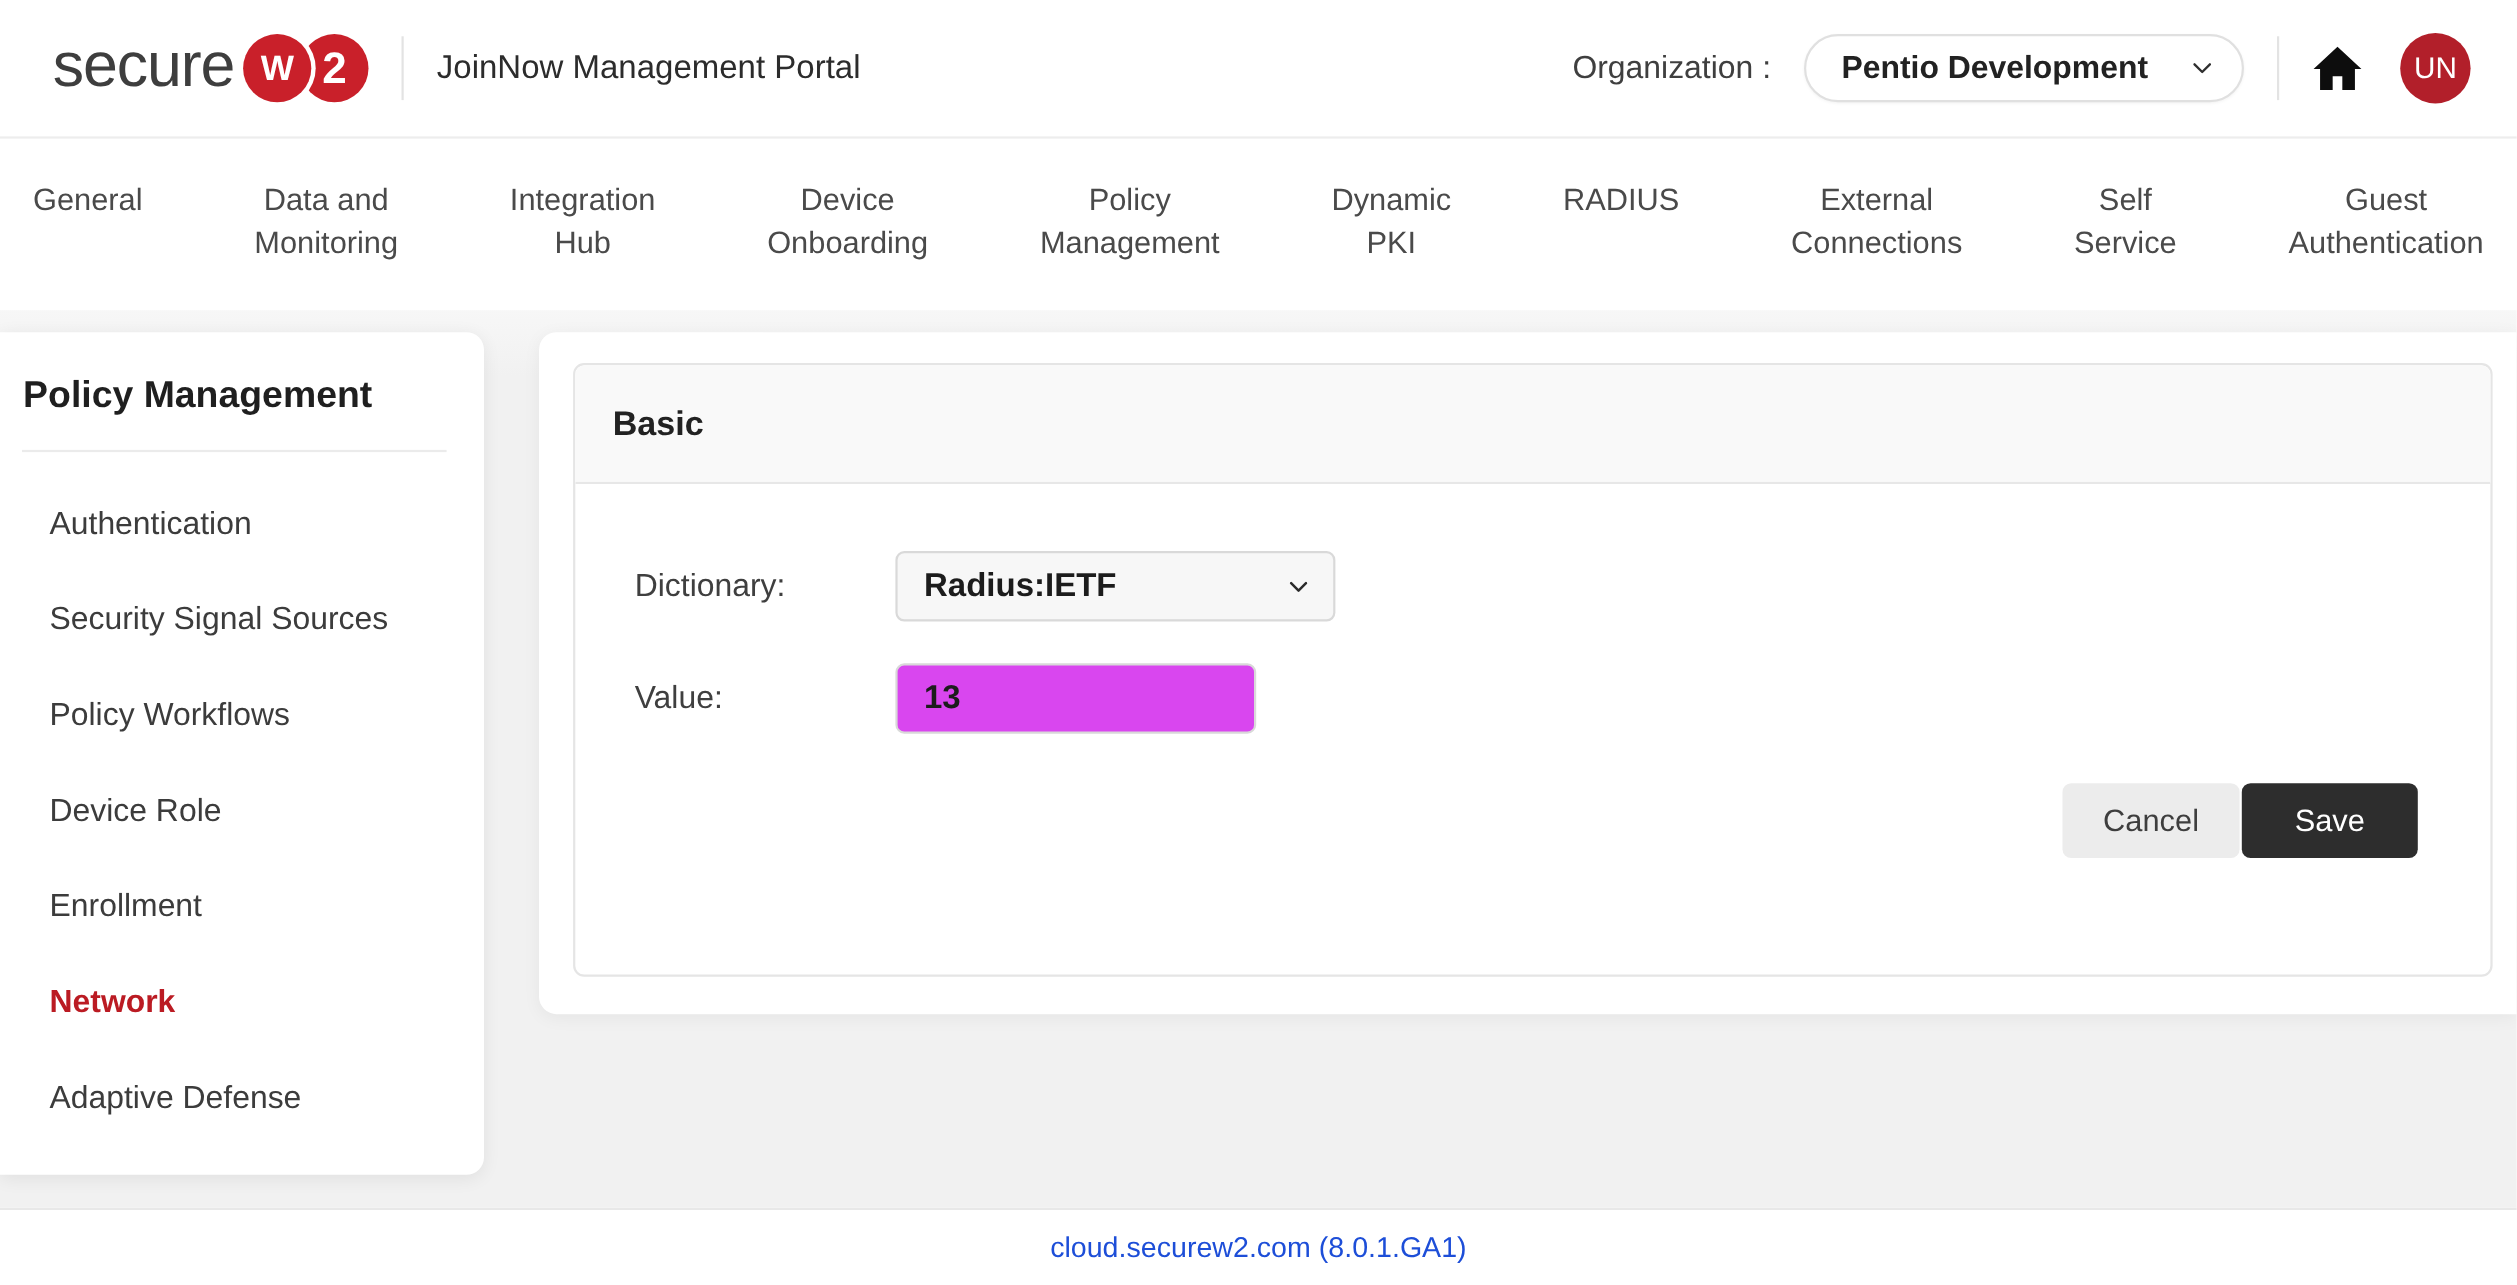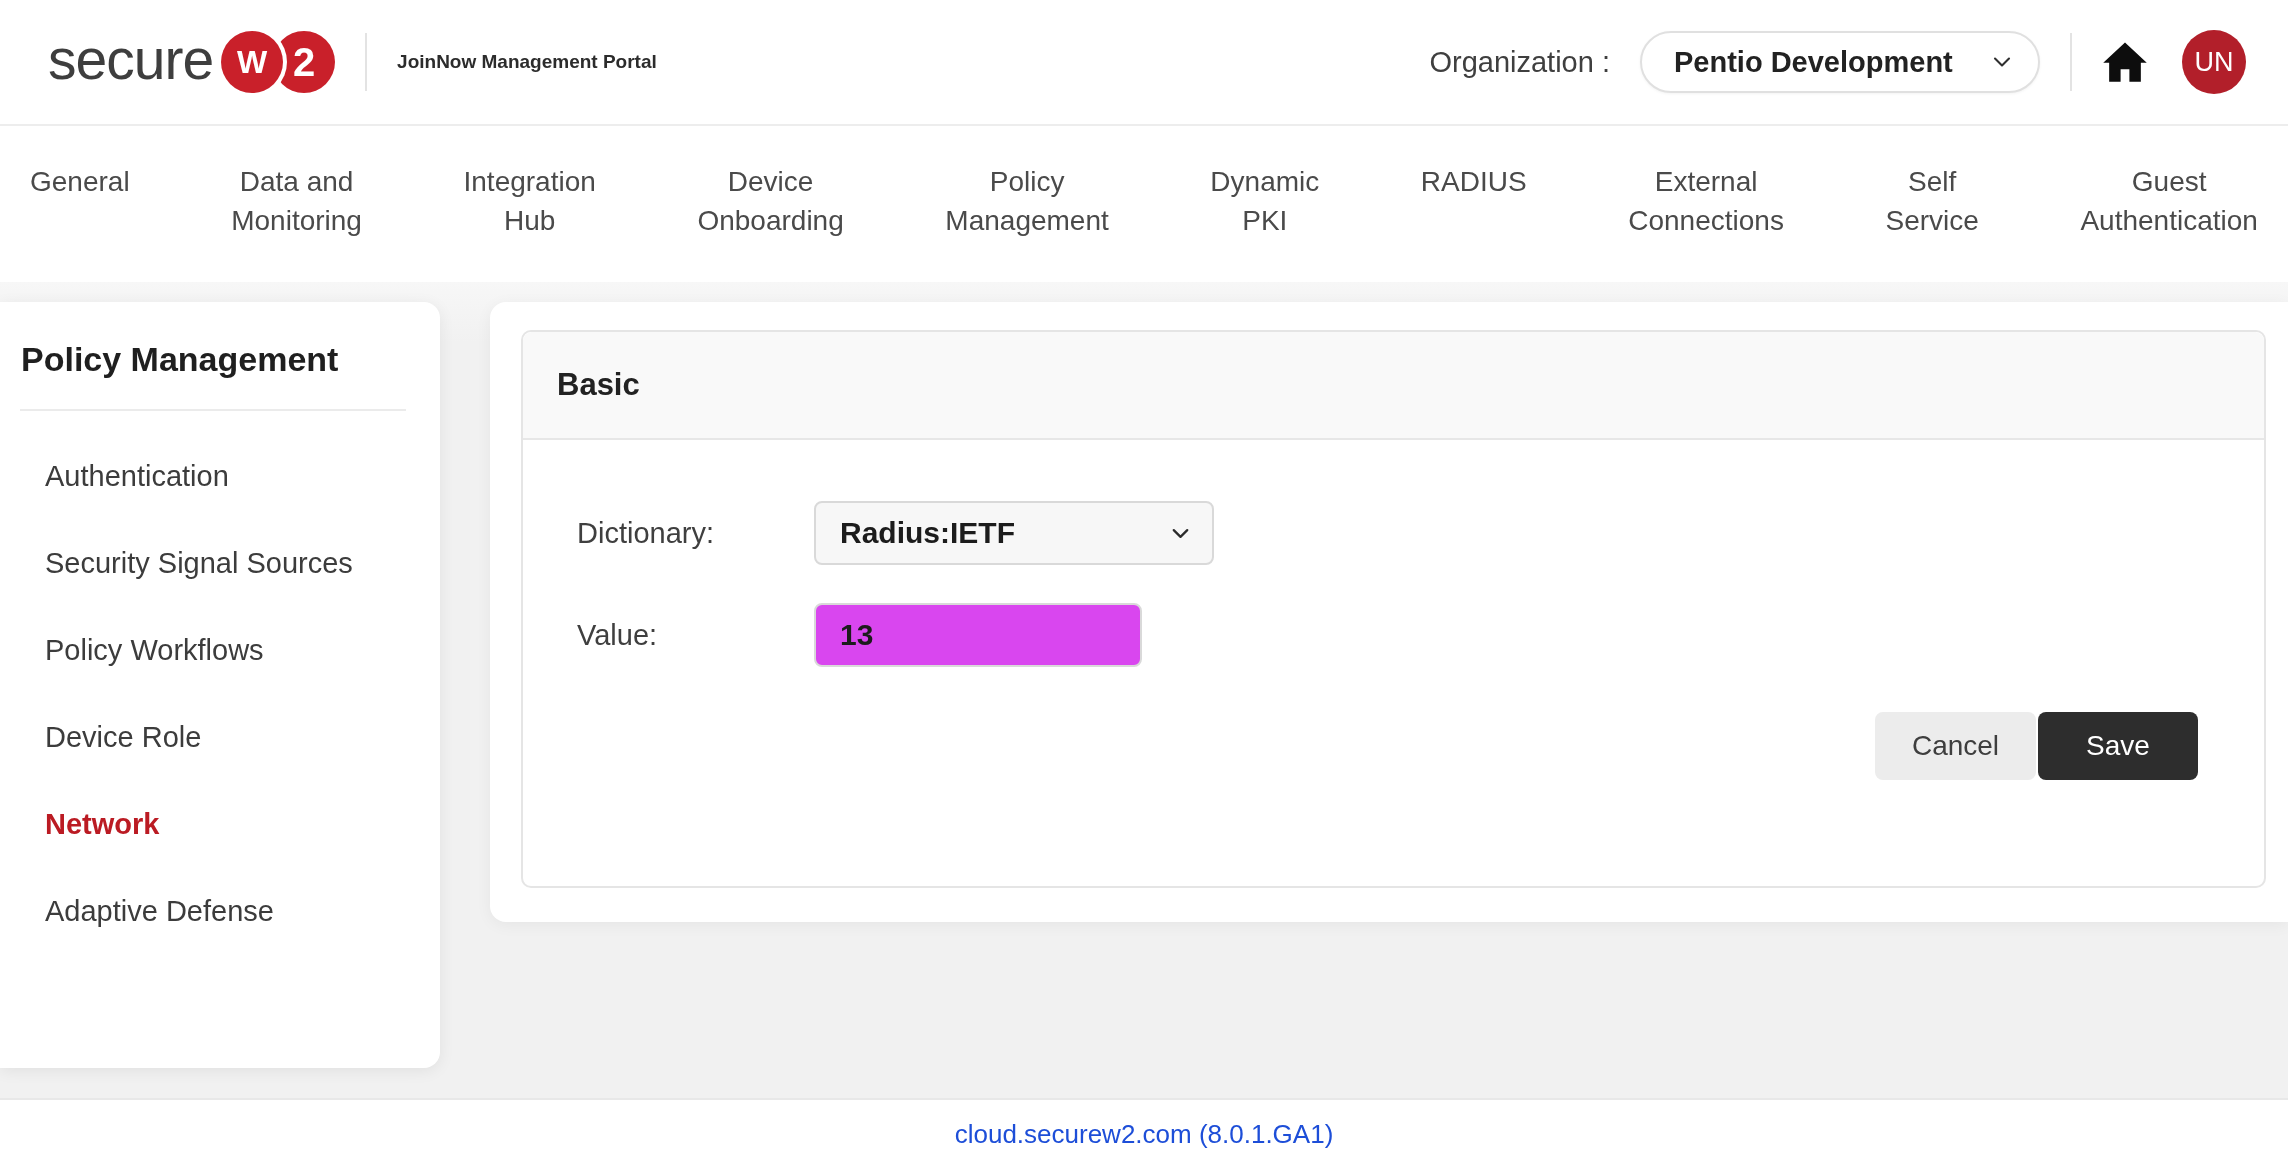--- a/index.html
+++ b/index.html
@@ -19,21 +19,21 @@
     background:#fff;border-bottom:2px solid #ededed;
     display:flex;align-items:center;padding:0 42px 0 48px;
   }
   .logo{display:flex;align-items:center;cursor:pointer;}
   .logo-text{font-size:57px;color:#3e3e3e;letter-spacing:-1px;line-height:1;position:relative;top:-3px;}
   .logo-badge{width:62px;height:62px;border-radius:50%;background:var(--brand-red);
     display:flex;align-items:center;justify-content:center;color:#fff;font-weight:700;}
   .badge-w{margin-left:8px;z-index:2;box-shadow:0 0 0 4px #fff;font-size:32px;}
   .badge-2{margin-left:-10px;z-index:1;font-size:40px;}
   .v-divider{width:2px;height:58px;background:#e3e3e3;margin:0 30px;}
-  .portal-title{font-size:19px;font-weight:700;color:#2c2c2c;}
+  .portal-title{font-size:30px;font-weight:400;color:#2c2c2c;}
   .header-right{margin-left:auto;display:flex;align-items:center;}
   .org-label{font-size:29px;color:#3f3f3f;margin-right:30px;}
   .org-select{
     width:400px;height:62px;border:2px solid #e0e0e0;border-radius:31px;background:#fff;
     display:flex;align-items:center;justify-content:space-between;
     padding:0 22px 0 32px;cursor:pointer;box-shadow:0 1px 3px rgba(0,0,0,.05);
   }
   .org-select .org-value{font-size:29px;font-weight:700;color:#222;}
   .icon-btn{display:flex;align-items:center;justify-content:center;cursor:pointer;}
   .avatar{
@@ -212,20 +212,23 @@
           </div>
         <div class="sidebar-item">
             <span>Security Signal Sources</span>
           </div>
         <div class="sidebar-item">
             <span>Policy Workflows</span>
           </div>
         <div class="sidebar-item">
             <span>Device Role</span>
           </div>
+        <div class="sidebar-item">
+            <span>Enrollment</span>
+          </div>
         <div class="sidebar-item active">
             <span>Network</span>
           </div>
         <div class="sidebar-item">
             <span>Adaptive Defense</span>
           </div>
       </div>
     </aside>
 
     <section class="content-wrapper">

